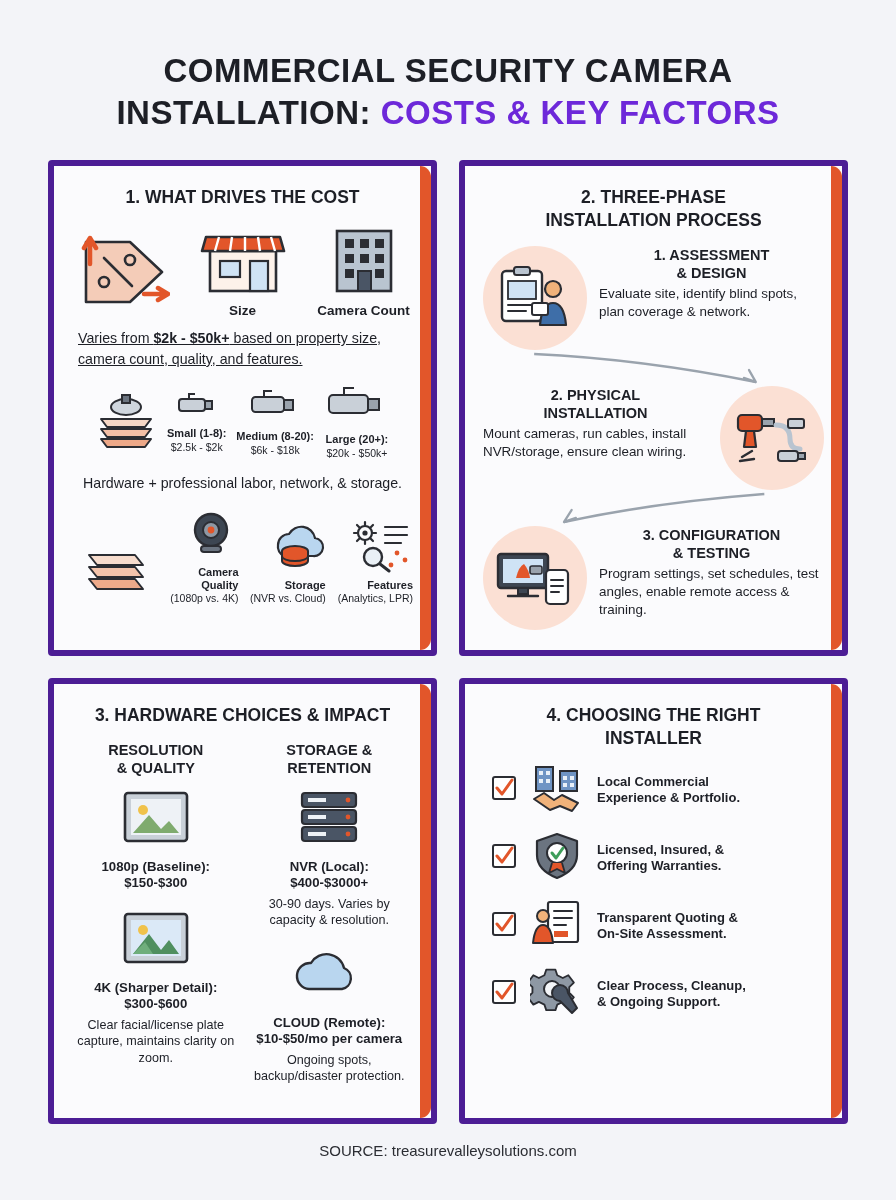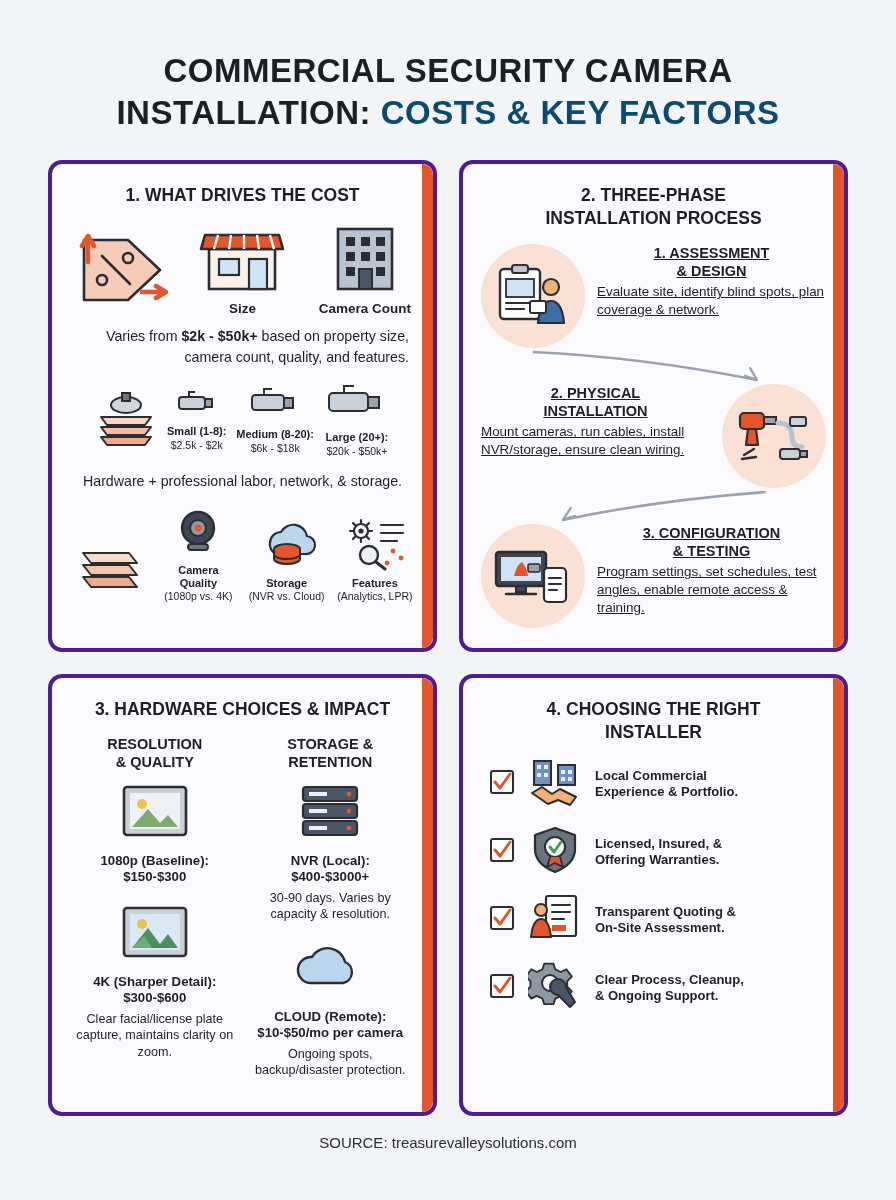--- a/index.html
+++ b/index.html
@@ -16,34 +16,34 @@
 
   
   .title {
     text-align: center;
     font-size: 33px;
     font-weight: bold;
     letter-spacing: 0.5px;
     line-height: 1.28;
     margin: 6px 0 26px 0;
   }
-  .title .accent { color: #0c4a6e; }
+  .title .accent { color: #6d28d9; }
 
   
   .grid {
     display: grid;
     grid-template-columns: 1fr 1fr;
     grid-template-rows: auto auto;
     gap: 22px 22px;
   }
   .card {
     position: relative;
     background: #fbfbfd;
-    border: 4px solid #4c1d95;
-    border-radius: 14px;
+    border: 6px solid #4c1d95;
+    border-radius: 4px;
     padding: 20px 18px 18px 18px;
     overflow: hidden;
   }
   .card::after {
     content: "";
     position: absolute;
     right: 0; top: 0; bottom: 0;
     width: 11px;
     background: #e2562a;
     border-radius: 0 11px 11px 0;
@@ -60,24 +60,25 @@
   .c1-icons {
     display: flex;
     align-items: flex-end;
     justify-content: center;
     gap: 22px;
     margin-bottom: 4px;
   }
   .c1-ic { text-align: center; width: 112px; }
   .c1-ic .lbl { font-size: 13.5px; font-weight: bold; margin-top: 2px; }
   .c1-note {
-    text-align: right;
+    text-align: left;
     font-size: 14.2px;
     line-height: 1.45;
     margin: 10px 6px 14px 6px;
+    text-decoration: underline;
   }
   .c1-note b { font-weight: bold; }
 
   .tier-row {
     display: flex;
     align-items: center;
     justify-content: center;
     gap: 10px;
     margin-bottom: 14px;
   }
@@ -90,35 +91,35 @@
     font-size: 14.2px;
     line-height: 1.45;
     margin: 10px 10px 14px 10px;
   }
   .feat-row {
     display: flex;
     align-items: flex-end;
     justify-content: center;
     gap: 8px;
   }
-  .feat { text-align: center; width: 92px; }
+  .feat { text-align: right; width: 92px; }
   .feat .f-lbl { font-size: 11px; font-weight: bold; line-height: 1.2; margin-top: 2px;}
   .feat .f-sub { font-size: 10.5px; line-height: 1.2; }
 
   
   .phase { display: flex; align-items: flex-start; gap: 12px; margin-bottom: 2px; }
   .phase.rev { flex-direction: row-reverse; }
   .circle {
     flex: 0 0 auto;
     width: 104px; height: 104px;
     border-radius: 50%;
     background: #fbe0d4;
     display: flex; align-items: center; justify-content: center;
   }
-  .phase-txt { flex: 1; text-decoration: underline; }
+  .phase-txt { flex: 1; }
   .phase-h { font-size: 14.5px; font-weight: bold; line-height: 1.25; text-align: center; }
   .phase-p { font-size: 13.4px; line-height: 1.35; text-align: left; margin-top: 3px; }
   .arrow-wrap { height: 34px; position: relative; }
 
   
   .c3-cols { display: grid; grid-template-columns: 1fr 1fr; gap: 6px; }
   .c3-h { text-align: center; font-size: 14.5px; font-weight: bold; line-height: 1.25; margin-bottom: 10px; }
   .c3-item { text-align: center; margin-bottom: 16px; }
   .c3-name { font-size: 13.2px; font-weight: bold; line-height: 1.25; margin-top: 8px; }
   .c3-desc { font-size: 12.6px; line-height: 1.3; margin-top: 4px; }

